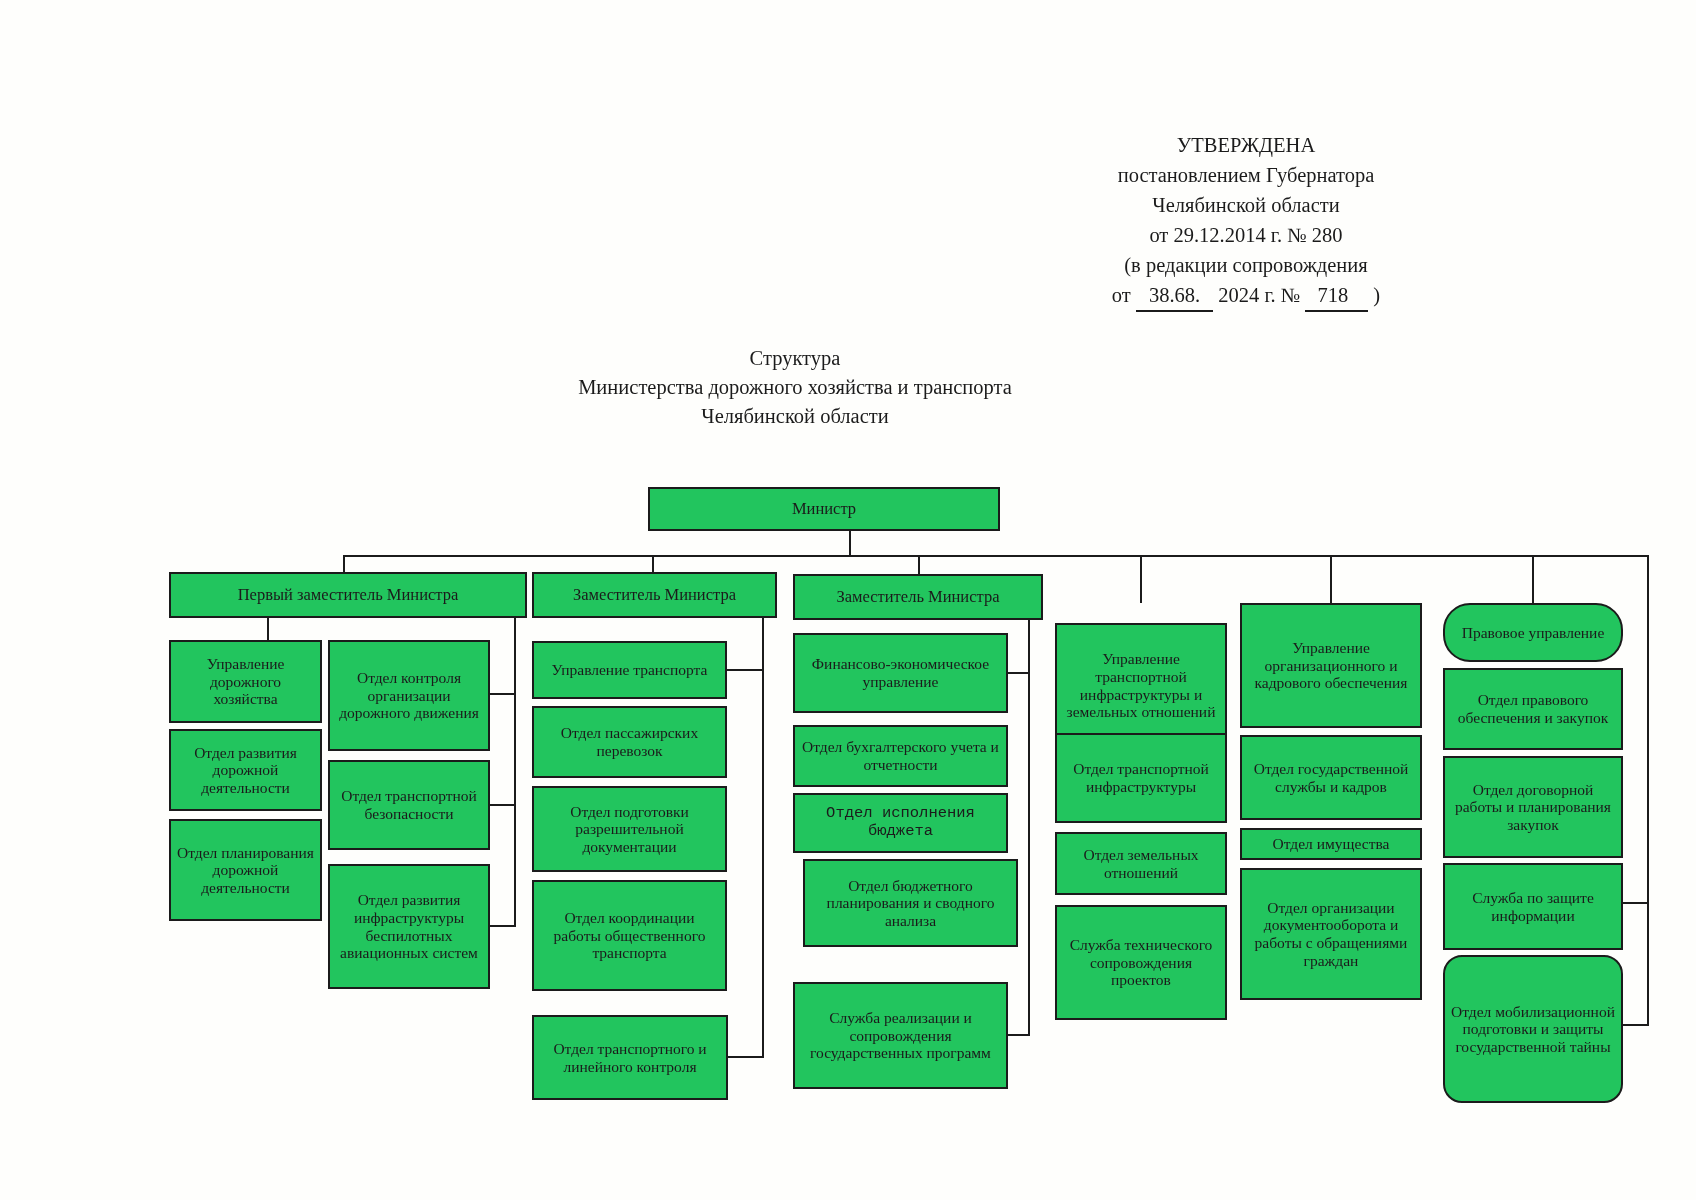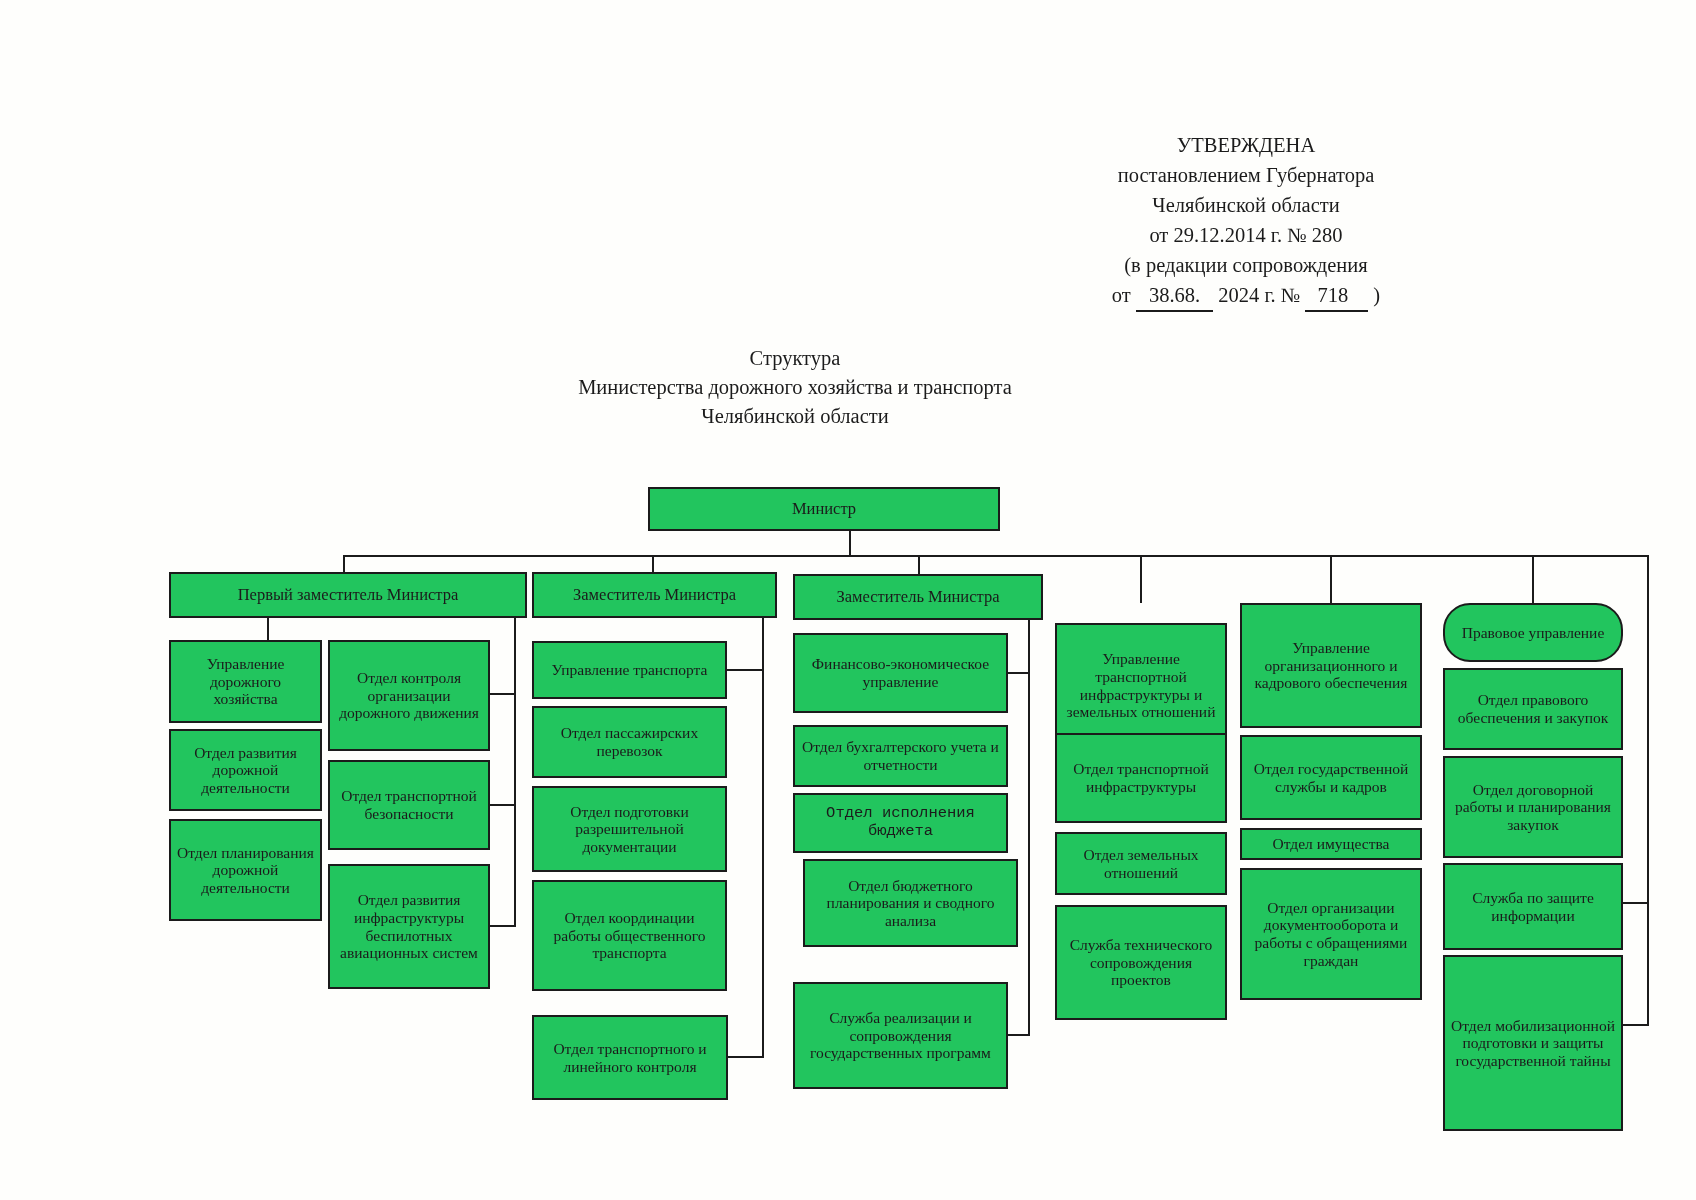--- a/index.html
+++ b/index.html
@@ -108,15 +108,15 @@
 
   <div class="box" style="left:1240px;top:603px;width:182px;height:125px;">Управление организационного и кадрового обеспечения</div>
   <div class="box" style="left:1240px;top:735px;width:182px;height:85px;">Отдел государственной службы и кадров</div>
   <div class="box" style="left:1240px;top:828px;width:182px;height:32px;">Отдел имущества</div>
   <div class="box" style="left:1240px;top:868px;width:182px;height:132px;">Отдел организации документооборота и работы с обращениями граждан</div>
 
   <div class="box" style="left:1443px;top:603px;width:180px;height:59px;border-radius:27px;">Правовое управление</div>
   <div class="box" style="left:1443px;top:668px;width:180px;height:82px;">Отдел правового обеспечения и закупок</div>
   <div class="box" style="left:1443px;top:756px;width:180px;height:102px;">Отдел договорной работы и планирования закупок</div>
   <div class="box" style="left:1443px;top:863px;width:180px;height:87px;">Служба по защите информации</div>
-  <div class="box" style="left:1443px;top:955px;width:180px;height:176px;">Отдел мобилизационной подготовки и защиты государственной тайны</div>
+  <div class="box" style="left:1443px;top:955px;width:180px;height:148px;border-radius:19px;">Отдел мобилизационной подготовки и защиты государственной тайны</div>
 
 </div>
 
 </body></html>

